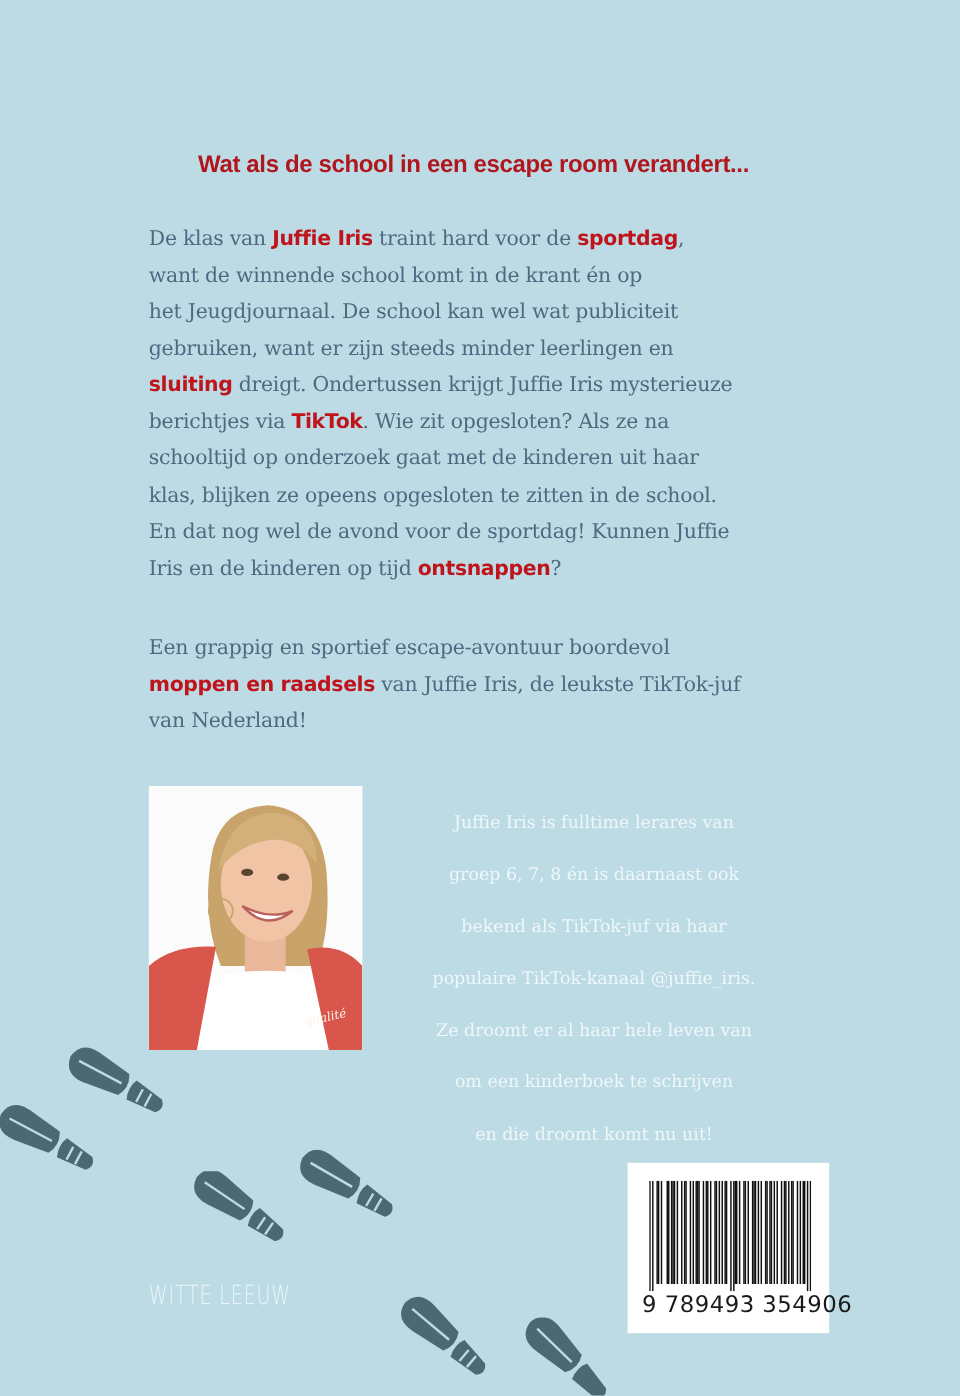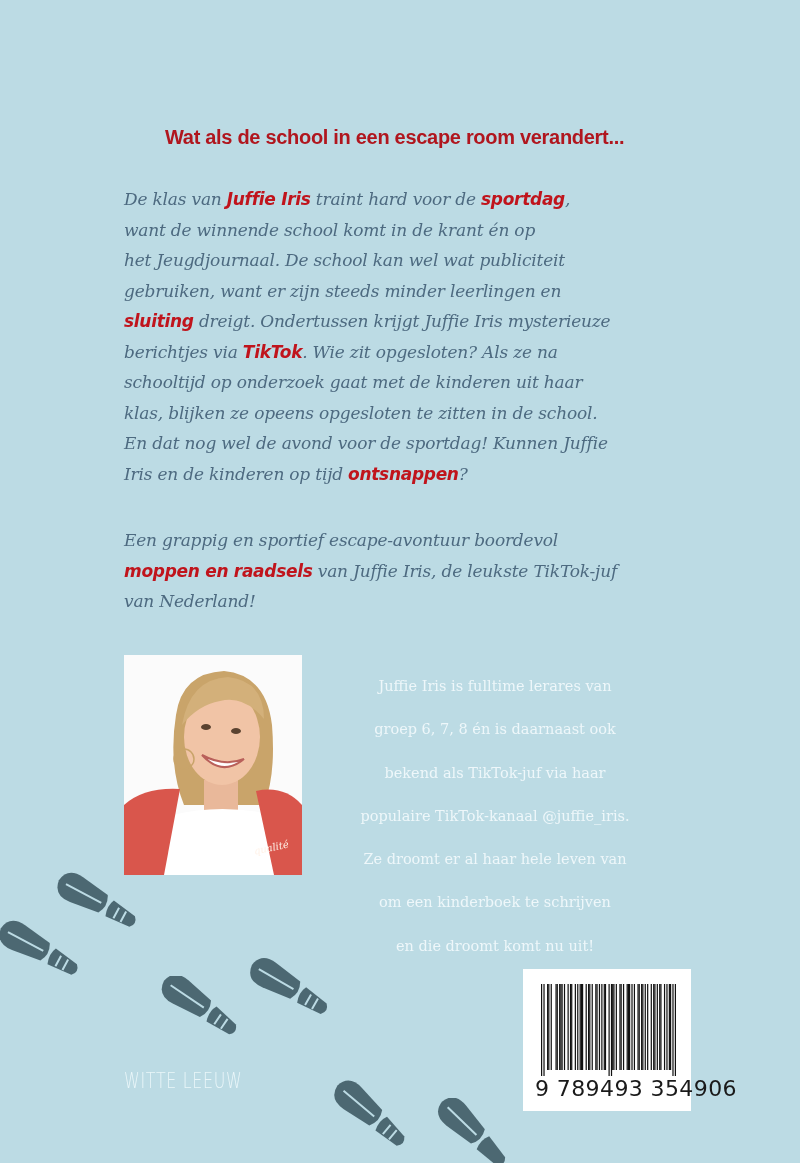--- a/index.html
+++ b/index.html
@@ -8,21 +8,21 @@
     background: #bcdbe4;
     font-family: "DejaVu Serif", "Liberation Serif", serif;
   }
   .tagline {
     position: absolute; left: 124px; top: 126px;
     font-family: Liberation Sans, sans-serif;
     font-weight: bold; color: #b0161e; font-size: 20px; letter-spacing: -0.3px; margin-left: 41px;
   }
   .blurb {
     position: absolute; left: 124px; width: 560px;
-    color: #4d6a80; font-size: 17px; line-height: 30.5px; letter-spacing: -0.2px; font-style: italic;
+    color: #4d6a80; font-size: 17px; line-height: 30.5px; letter-spacing: -0.2px;
   }
   .blurb p { margin: 0; white-space: nowrap; }
   .hl {
     color: #c0141c; font-family: "DejaVu Sans", "Liberation Sans", sans-serif;
     font-weight: bold; font-size: 17px; letter-spacing: -0.3px;
   }
   #p1 { top: 184px; }
   #p2 { top: 525px; }
   .photo {
     position: absolute; left: 124px; top: 655px; width: 178px; height: 220px;
@@ -38,21 +38,21 @@
     color: #eaf6f9; font-family: "DejaVu Sans", "Liberation Sans", sans-serif;
     font-size: 22px; letter-spacing: 1px; font-weight: 200; transform: scaleX(0.72); transform-origin: left;
   }
   .barcode-box {
     position: absolute; left: 523px; top: 969px; width: 168px; height: 142px;
     background: #ffffff;
   }
   .barcode-box svg { position: absolute; left: 18px; top: 15px; }
   .isbn {
     position: absolute; left: 12px; top: 107px; width: 150px;
-    font-family: "DejaVu Sans", "Liberation Sans", sans-serif; font-size: 22px;
+    font-family: "DejaVu Sans", "Liberation Sans", sans-serif; font-size: 19px;
     color: #1a1a1a; letter-spacing: 0.4px; white-space: nowrap;
   }
   .print { position: absolute; fill: #4c6872; }
 </style>
 </head>
 <body>
 
 <div>
 
   <div class="tagline">Wat als de school in een escape room verandert...</div>

